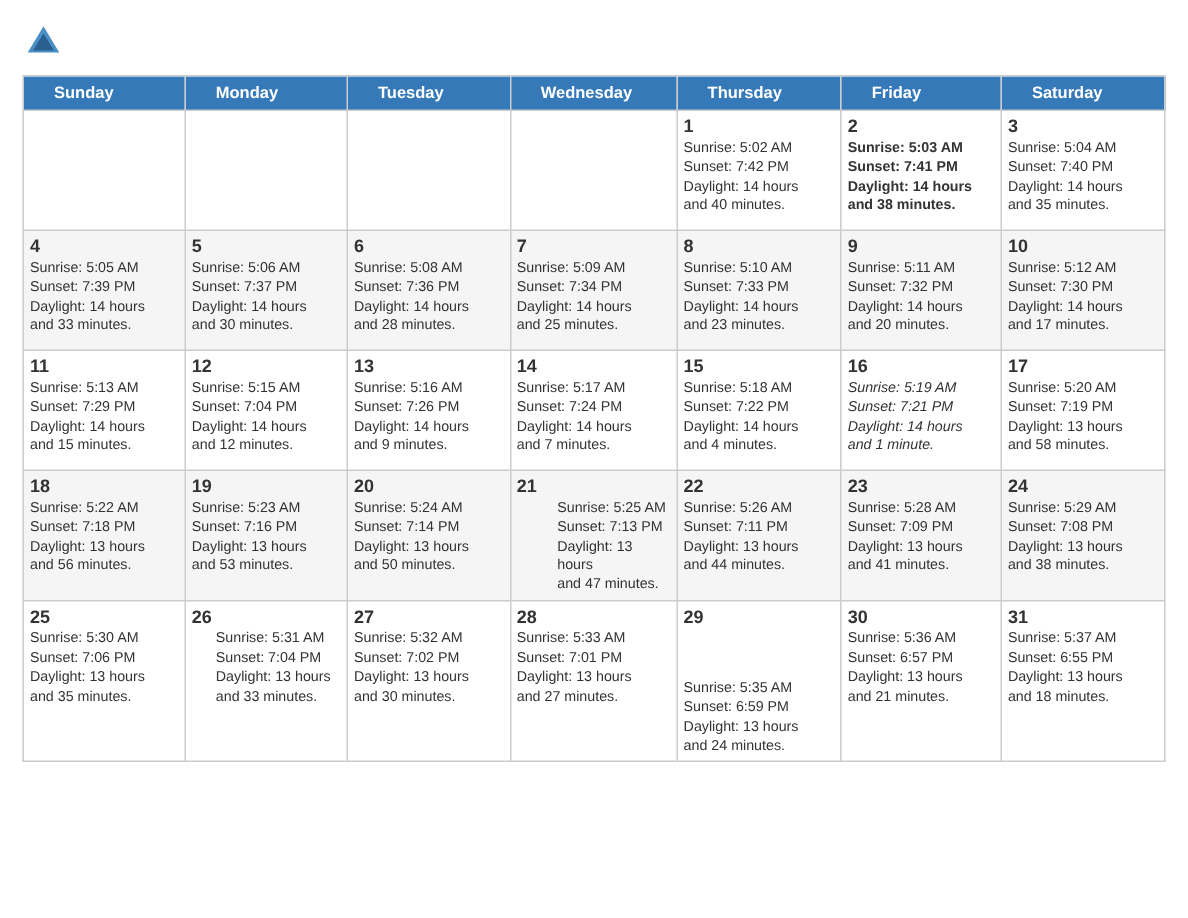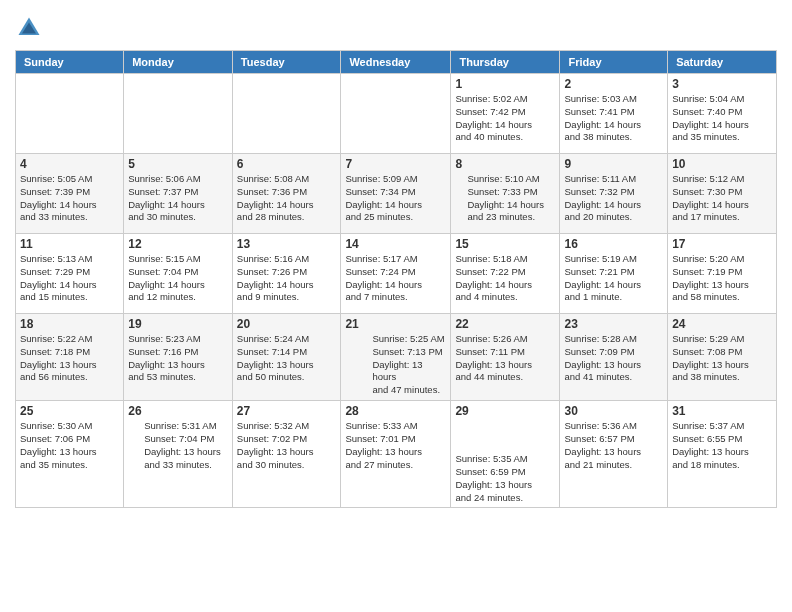--- a/index.html
+++ b/index.html
@@ -60,21 +60,21 @@
       margin-top: 2px;
     }
     .calendar {
       width: 100%;
       border-collapse: collapse;
       font-size: 10px;
     }
     .calendar th {
       background-color: #3579b8;
       color: #fff;
-      padding: 5px 8px;
+      padding: 5px 20px;
       text-align: left;
       font-size: 11px;
       border: 1px solid #ccc;
     }
     .calendar td {
       border: 1px solid #ccc;
       vertical-align: top;
       padding: 3px 4px;
       width: 113px;
       height: 80px;
@@ -140,21 +140,21 @@
           <td class="empty"></td>
           <td>
             <span class="day-num">1</span>
             <div class="day-info" style="white-space: pre-line;">Sunrise: 5:02 AM
 Sunset: 7:42 PM
 Daylight: 14 hours
 and 40 minutes.</div>
           </td>
           <td>
             <span class="day-num">2</span>
-            <div class="day-info" style="white-space: pre-line;">Sunrise: 5:03 AM
+            <div class="day-info" style="white-space: pre-line; font-weight: bold;">Sunrise: 5:03 AM
 Sunset: 7:41 PM
 Daylight: 14 hours
 and 38 minutes.</div>
           </td>
           <td>
             <span class="day-num">3</span>
             <div class="day-info" style="white-space: pre-line;">Sunrise: 5:04 AM
 Sunset: 7:40 PM
 Daylight: 14 hours
 and 35 minutes.</div>
@@ -184,21 +184,21 @@
           </td>
           <td>
             <span class="day-num">7</span>
             <div class="day-info" style="white-space: pre-line;">Sunrise: 5:09 AM
 Sunset: 7:34 PM
 Daylight: 14 hours
 and 25 minutes.</div>
           </td>
           <td>
             <span class="day-num">8</span>
-            <div class="day-info" style="white-space: pre-line; margin-left: 12px;">Sunrise: 5:10 AM
+            <div class="day-info" style="white-space: pre-line;">Sunrise: 5:10 AM
 Sunset: 7:33 PM
 Daylight: 14 hours
 and 23 minutes.</div>
           </td>
           <td>
             <span class="day-num">9</span>
             <div class="day-info" style="white-space: pre-line;">Sunrise: 5:11 AM
 Sunset: 7:32 PM
 Daylight: 14 hours
 and 20 minutes.</div>
@@ -242,21 +242,21 @@
           </td>
           <td>
             <span class="day-num">15</span>
             <div class="day-info" style="white-space: pre-line;">Sunrise: 5:18 AM
 Sunset: 7:22 PM
 Daylight: 14 hours
 and 4 minutes.</div>
           </td>
           <td>
             <span class="day-num">16</span>
-            <div class="day-info" style="white-space: pre-line;">Sunrise: 5:19 AM
+            <div class="day-info" style="white-space: pre-line; font-style: italic;">Sunrise: 5:19 AM
 Sunset: 7:21 PM
 Daylight: 14 hours
 and 1 minute.</div>
           </td>
           <td>
             <span class="day-num">17</span>
             <div class="day-info" style="white-space: pre-line;">Sunrise: 5:20 AM
 Sunset: 7:19 PM
 Daylight: 13 hours
 and 58 minutes.</div>

